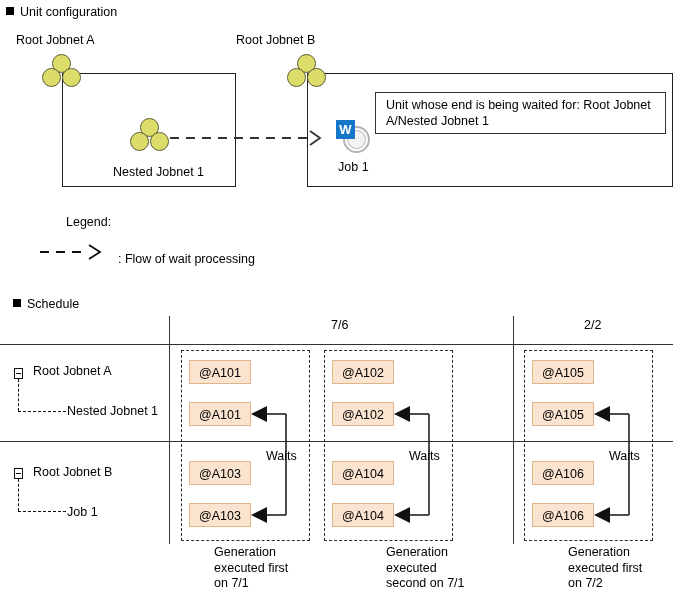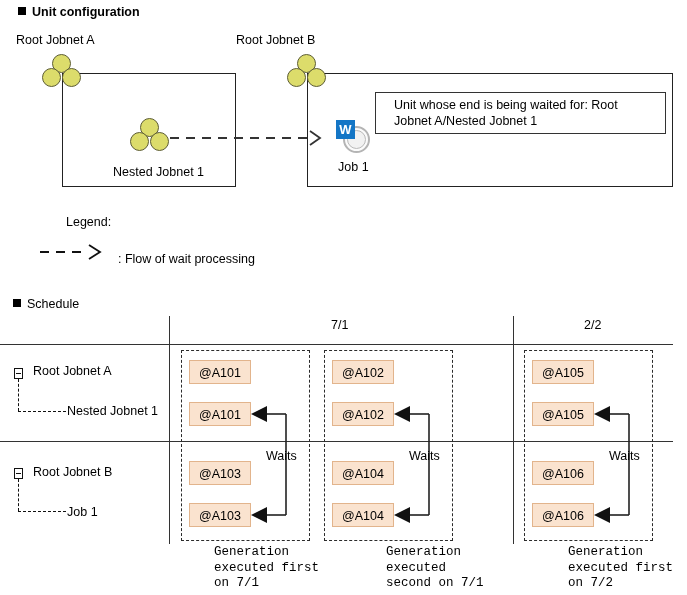--- a/index.html
+++ b/index.html
@@ -57,21 +57,21 @@
     box-sizing: border-box;
   }
   .cluster i.c-top  { left: 12px; top: 0px; }
   .cluster i.c-bl   { left: 2px;  top: 14px; }
   .cluster i.c-br   { left: 22px; top: 14px; }
 
   .callout {
     border: 1.2px solid #333;
     background: #fff;
     box-sizing: border-box;
-    padding: 5px 8px 4px 18px;
+    padding: 5px 8px 4px 10px;
     font-size: 12.5px;
     line-height: 15.5px;
   }
 
   .job-icon { position: absolute; width: 38px; height: 34px; }
   .job-icon .ring-outer {
     position: absolute;
     left: 7px; top: 6px;
     width: 27px; height: 27px;
     border-radius: 50%;
@@ -146,28 +146,27 @@
   .tree-branch {
     position: absolute;
     border-top: 1.3px dashed #111;
   }
 
   .caption {
     position: absolute;
     font-size: 12.5px;
     line-height: 15.5px;
     white-space: pre-line;
-    font-family: Liberation Mono, monospace;
   }
   svg { position: absolute; overflow: visible; }
 </style>
 </head>
 <body>
 
-<div class="abs section-head" style="left:18px; top:5px;font-weight:bold;">
+<div class="abs section-head" style="left:6px; top:5px;">
   <span class="sq-bullet"></span><span>Unit configuration</span>
 </div>
 
 <div class="abs lbl" style="left:16px; top:33px;">Root Jobnet A</div>
 
 <div class="abs lbl" style="left:236px; top:33px;">Root Jobnet B</div>
 
 <div class="abs jobnet-frame" style="left:62px; top:73px; width:174px; height:114px;"></div>
 <div class="cluster" style="left:40px; top:54px;">
   <i class="c-top"></i>
@@ -214,21 +213,21 @@
 
 <div class="abs section-head" style="left:13px; top:297px;">
   <span class="sq-bullet"></span><span>Schedule</span>
 </div>
 
 <div class="rule-v" style="left:169px; top:316px; height:228px;"></div>
 <div class="rule-v" style="left:513px; top:316px; height:228px;"></div>
 <div class="rule-h" style="left:0px;  top:344px; width:673px;"></div>
 <div class="rule-h" style="left:0px;  top:441px; width:673px;"></div>
 
-<div class="abs lbl" style="left:331px; top:318px;">7/1</div>
+<div class="abs lbl" style="left:331px; top:318px;">7/6</div>
 <div class="abs lbl" style="left:584px; top:318px;">2/2</div>
 
 <div class="tree-node" style="left:0px; top:0px;">
   <div class="tree-icon" style="left:14px; top:368px;"></div>
   <div class="tree-stem" style="left:18px; top:379px; height:32px;"></div>
   <div class="tree-branch" style="left:18px; top:411px; width:48px;"></div>
   <div class="abs lbl" style="left:33px; top:364px;">Root Jobnet A</div>
   <div class="abs lbl" style="left:67px; top:404px;">Nested Jobnet 1</div>
 </div>
 

